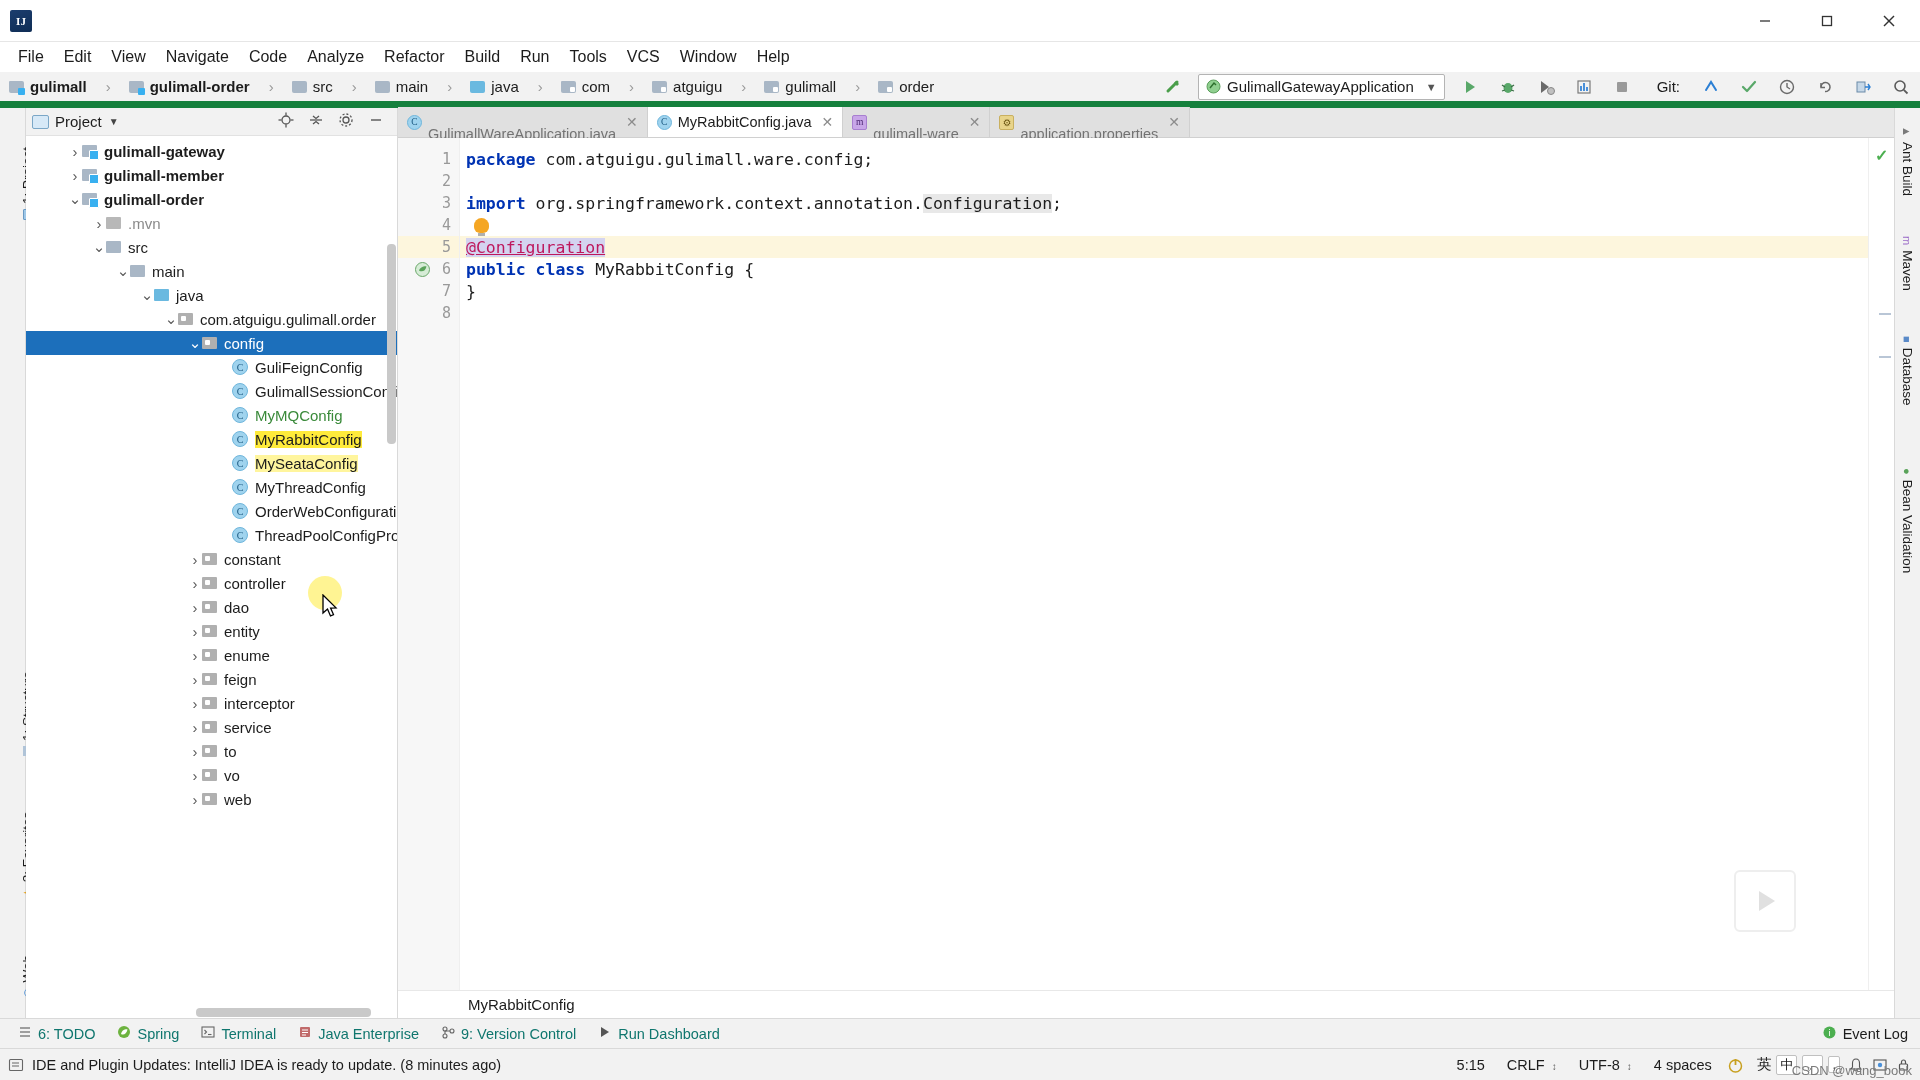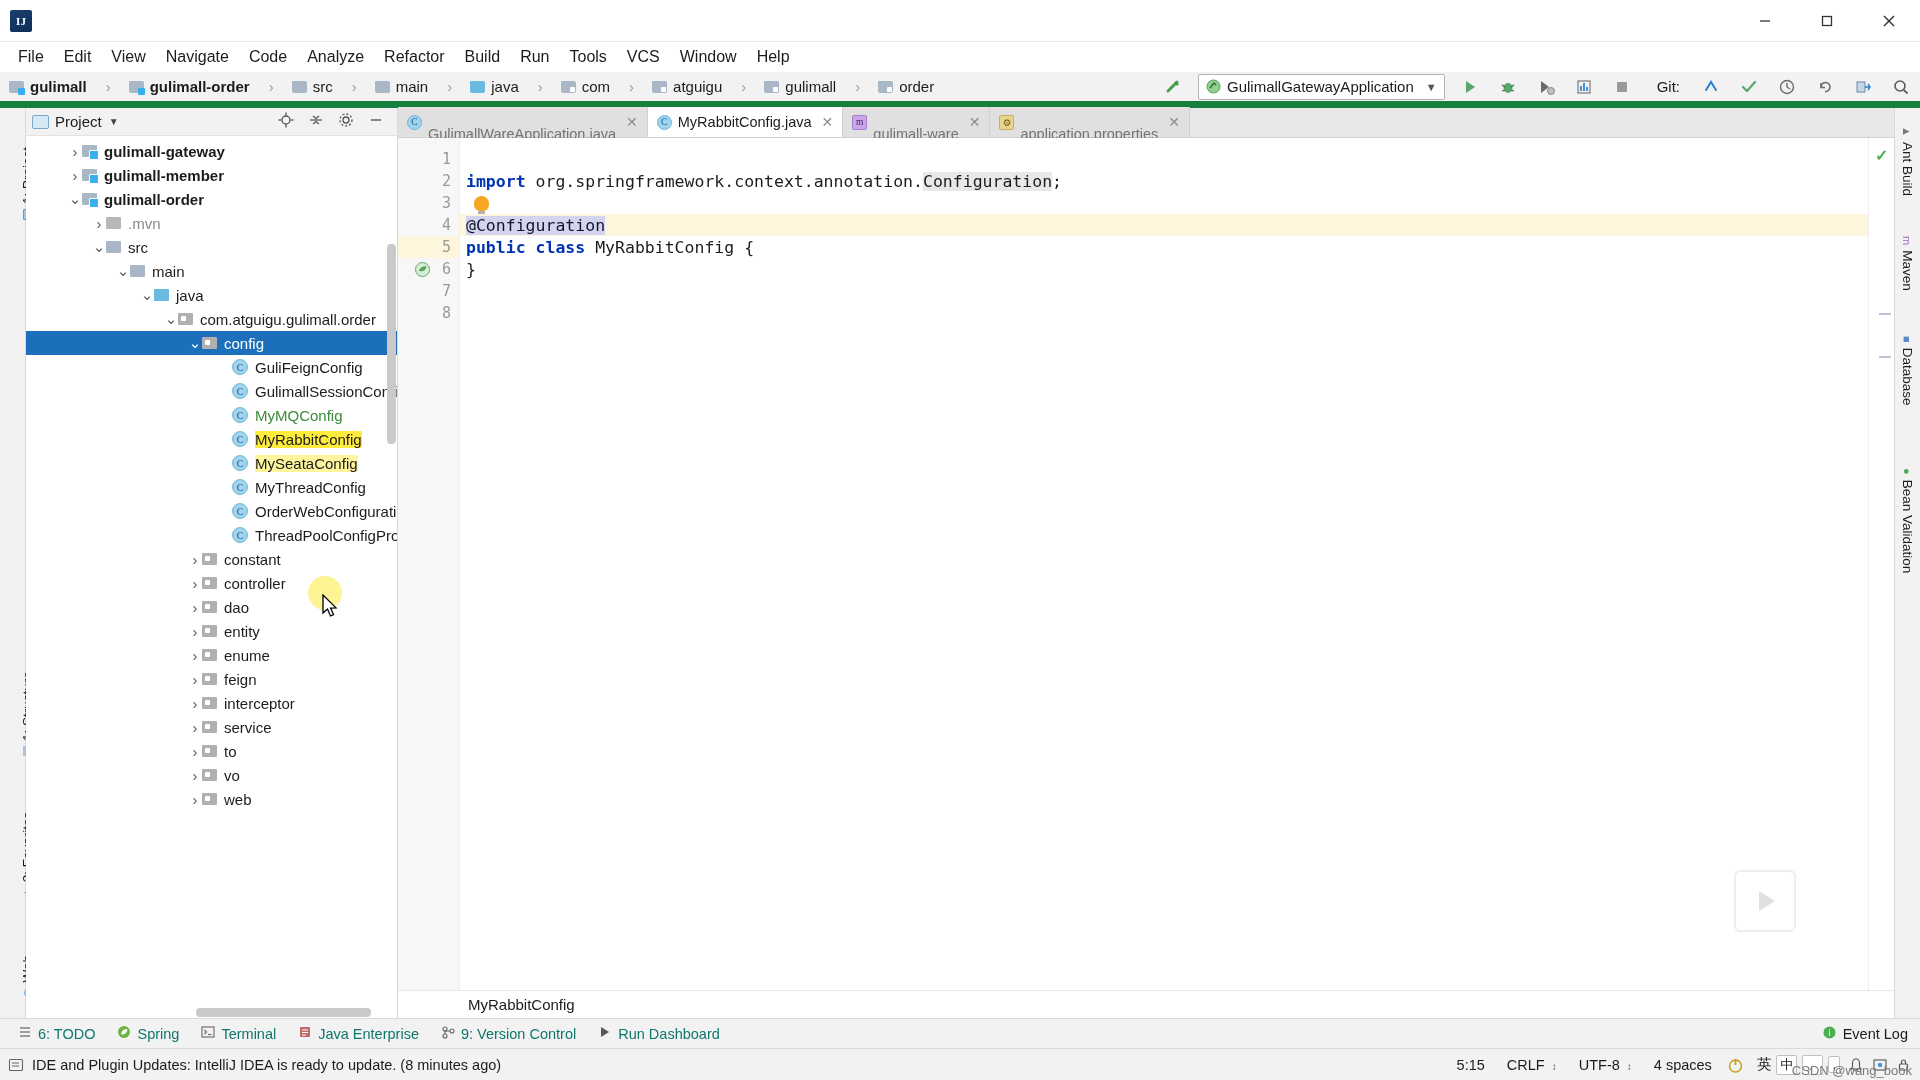--- a/index.html
+++ b/index.html
@@ -120,21 +120,21 @@
 
   .code-wrap { flex: 1 1 auto; display: flex; min-height: 0; position: relative; background: #ffffff; }
   .gutter { width: 62px; background: #f7f7f7; border-right: 1px solid #efefef; padding-top: 10px; flex: 0 0 auto; position: relative; }
   .gline { height: 22px; display: flex; align-items: center; justify-content: flex-end; padding-right: 8px; font-size: 15px; color: #999999; font-family: "DejaVu Sans Mono", monospace; position: relative; }
   .gline.hl { background: #fdf6dd; }
   .gutter-run { position: absolute; left: 16px; width: 17px; height: 17px; }
   .code { flex: 1 1 auto; padding-top: 10px; position: relative; min-width: 0; overflow: hidden; }
   .cline { height: 22px; display: flex; align-items: center; font-family: "DejaVu Sans Mono", monospace; font-size: 16.5px; color: #1c1c1c; padding-left: 6px; white-space: pre; }
   .cline.hl { background: #fdf6dd; }
   .kw { color: #0033b3; font-weight: bold; }
-  .anno { color: #0f172a; }
+  .anno { color: #be185d; text-decoration: underline; }
   .anno-sel { background: #d4d4f0; }
   .cls-ref { background: #e8e8e8; }
   .bulb { width: 15px; height: 15px; display: inline-block; background: #f5a623; border-radius: 50% 50% 40% 40%; margin-left: 8px; position: relative; }
   .bulb::after { content:""; position:absolute; left:4px; bottom:-3px; width:7px; height:3px; background:#b0b0b0; }
 
   .right-gut { width: 26px; background: #ffffff; border-left: 1px solid #efefef; position: relative; flex: 0 0 auto; }
   .check-ok { position: absolute; top: 8px; left: 6px; color: #4caf50; font-size: 16px; font-weight: bold; }
   .mark { position: absolute; right: 3px; width: 12px; height: 2px; background: #b9c6d6; }
 
   .code-watermark { position: absolute; right: 72px; bottom: 58px; width: 62px; height: 62px; border: 2px solid #eeeeee; border-radius: 6px; display: flex; align-items: center; justify-content: center; }
@@ -596,20 +596,21 @@
                   <path d="M5 9.5 C6.5 5.5 11 5 12.5 5.5 C11.5 10 8 11.5 5 9.5Z" fill="#5aa35a"></path>
                 </svg>
             </span>
             <span>6</span>
           </div>
           <div class="gline">7</div>
           <div class="gline">8</div>
         </div>
 
         <div class="code">
+          <div class="cline"><span class="kw">package</span><span> com.atguigu.gulimall.ware.config;</span></div>
           <div class="cline"></div>
           <div class="cline"><span class="kw">import</span><span> org.springframework.context.annotation.</span><span class="cls-ref">Configuration</span><span>;</span></div>
           <div class="cline"><span class="bulb"></span></div>
           <div class="cline hl"><span class="anno anno-sel">@Configuration</span></div>
           <div class="cline"><span class="kw">public</span><span> </span><span class="kw">class</span><span> MyRabbitConfig {</span></div>
           <div class="cline"><span>}</span></div>
           <div class="cline"></div>
 
           <div class="code-watermark">
             <span class="wm-tri"></span>

